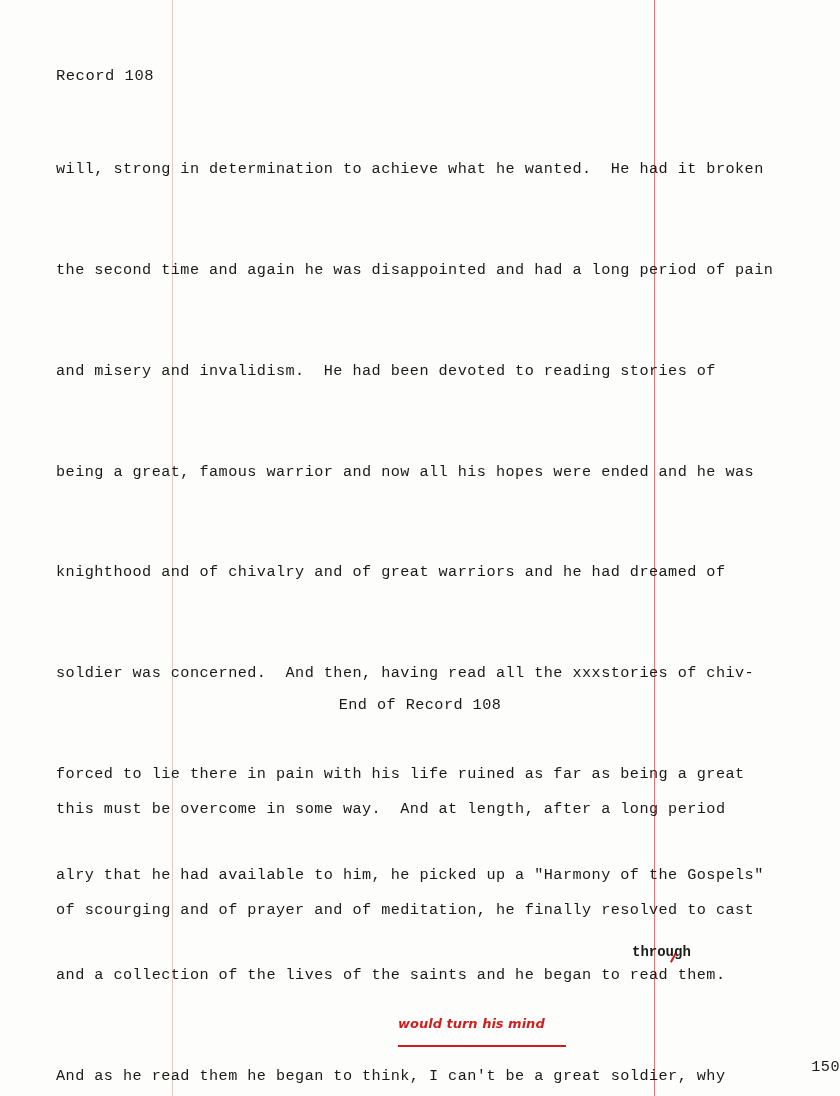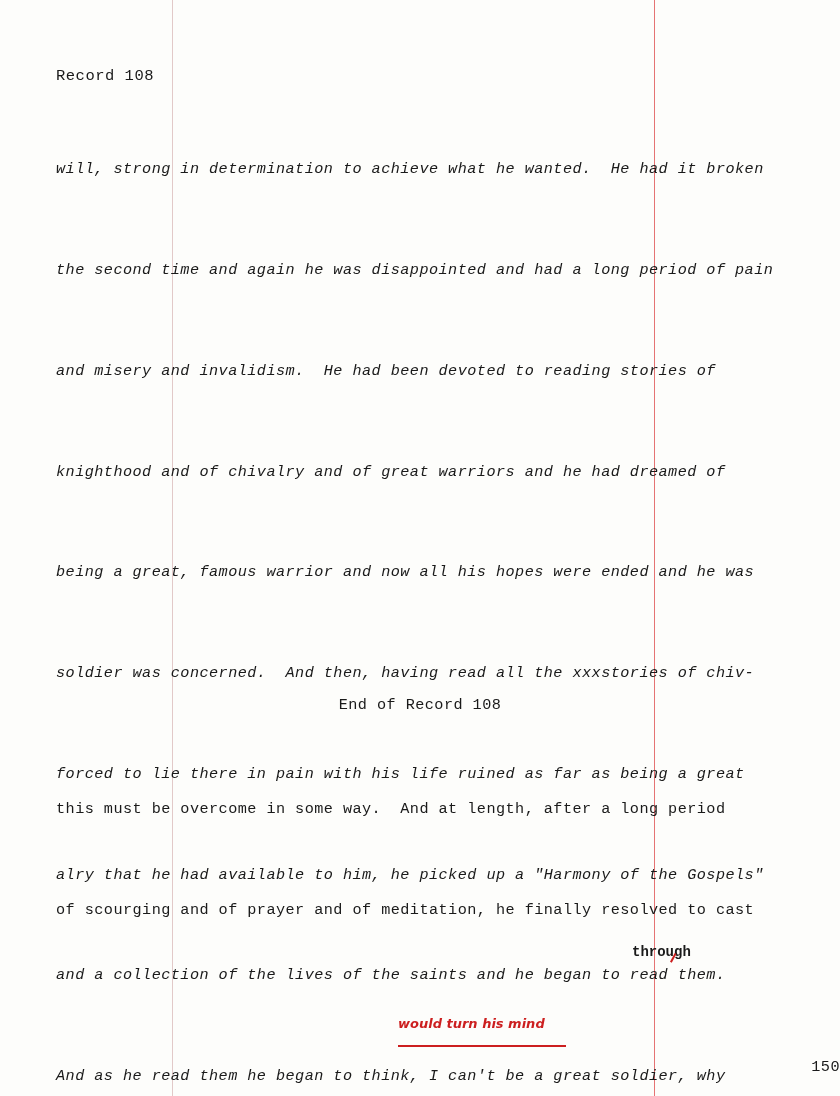--- a/index.html
+++ b/index.html
@@ -52,21 +52,20 @@
     width: 770px;
     font-size: 15.2px;
     line-height: 33.6px;
     letter-spacing: .45px;
     white-space: pre;
   }
   .body-text .line {
     height: 33.6px;
     position: relative;
     white-space: pre;
-    font-style: italic;
   }
   .section-break {
     position: absolute;
     left: 0;
     right: 0;
     text-align: center;
     font-size: 15.2px;
     letter-spacing: .45px;
   }
   .end-record {
@@ -138,22 +137,22 @@
 
   <div class="rule rule-left"></div>
   <div class="rule rule-right"></div>
 
   <div class="header">Record 108</div>
 
   <div class="body-text">
     <div class="line">will, strong in determination to achieve what he wanted.  He had it broken</div>
     <div class="line">the second time and again he was disappointed and had a long period of pain</div>
     <div class="line">and misery and invalidism.  He had been devoted to reading stories of</div>
+    <div class="line">being a great, famous warrior and now all his hopes were ended and he was</div>
     <div class="line">knighthood and of chivalry and of great warriors and he had dreamed of</div>
-    <div class="line">being a great, famous warrior and now all his hopes were ended and he was</div>
     <div class="line">soldier was concerned.  And then, having read all the xxxstories of chiv-</div>
     <div class="line">forced to lie there in pain with his life ruined as far as being a great</div>
     <div class="line">alry that he had available to him, he picked up a "Harmony of the Gospels"</div>
     <div class="line">and a collection of the lives of the saints and he began to read them.</div>
     <div class="line">And as he read them he began to think, I can't be a great soldier, why</div>
     
     
     
     
     

